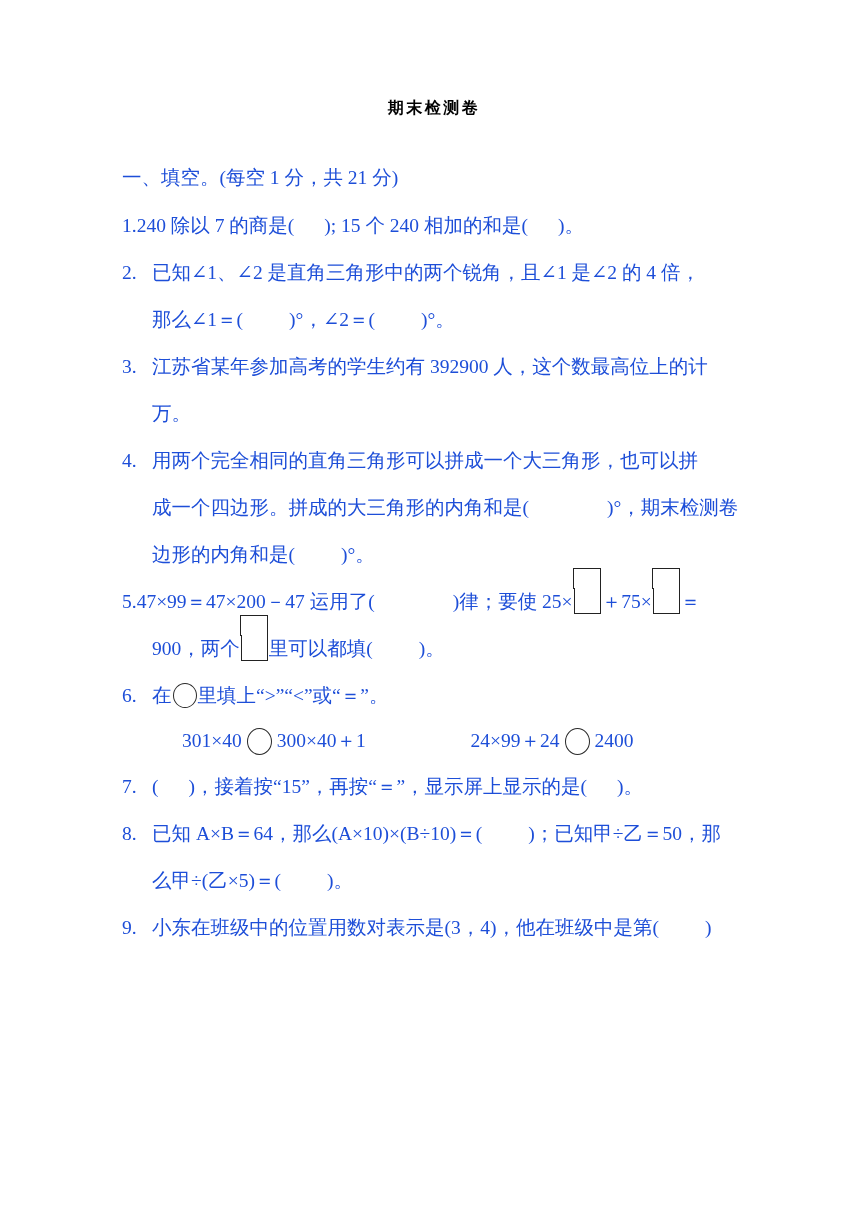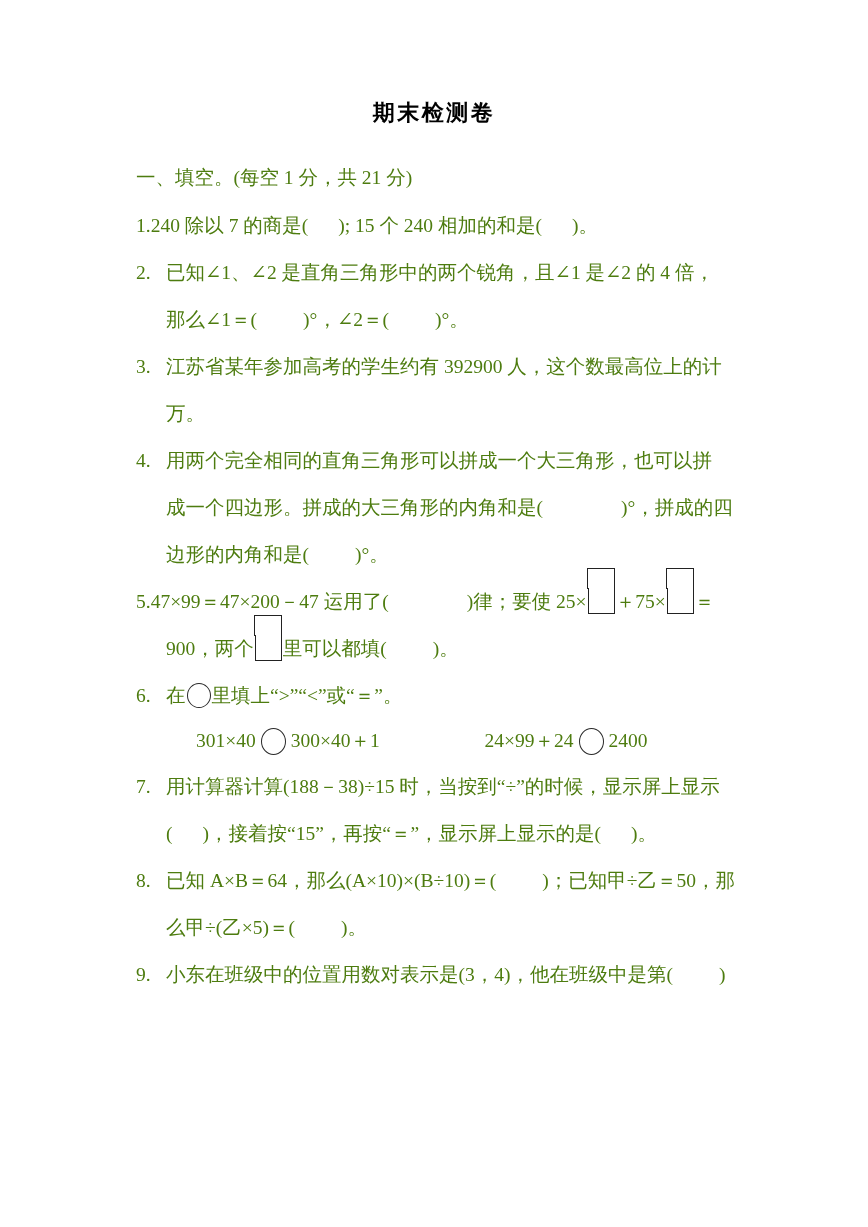--- a/index.html
+++ b/index.html
@@ -28,34 +28,34 @@
 
   
   .paper-title {
     position: absolute;
     left: 0;
     top: 98px;
     width: 868px;
     text-align: center;
     font-family: "DejaVu Sans", "Liberation Sans", sans-serif;
     font-weight: 700;
-    font-size: 22px;
+    font-size: 16px;
     letter-spacing: 2.5px;
     color: #000;
   }
 
   
   .content {
     position: absolute;
-    left: 136px;
+    left: 122px;
     top: 155px;
     width: 626px;
     font-size: 19.5px;
     line-height: 47px;
-    color: #4d7c0f;
+    color: #1d4ed8;
   }
 
   .section-head {
     font-size: 19.5px;
     line-height: 45px;
     margin-bottom: 2px;
     white-space: nowrap;
   }
 
   
@@ -168,21 +168,21 @@
 
     <div class="q">
       <span class="qnum">3.</span>
       <span class="qbody nowrapline">江苏省某年参加高考的学生约有 392900 人，这个数最高位上的计</span>
       <span class="qbody nowrapline">万。</span>
     </div>
 
     <div class="q">
       <span class="qnum">4.</span>
       <span class="qbody nowrapline">用两个完全相同的直角三角形可以拼成一个大三角形，也可以拼</span>
-      <span class="qbody nowrapline"><span>成一个四边形。拼成的大三角形的内角和是(</span><span class="blank-l"></span><span>)°，拼成的四</span></span>
+      <span class="qbody nowrapline"><span>成一个四边形。拼成的大三角形的内角和是(</span><span class="blank-l"></span><span>)°，期末检测卷</span></span>
       <span class="qbody nowrapline"><span>边形的内角和是(</span><span class="blank-m"></span><span>)°。</span></span>
     </div>
 
     <div class="q tight" style="padding-left:0;">
       <span class="qbody nowrapline"><span>5.</span><span>47×99＝47×200－47 运用了(</span><span class="blank-l"></span><span>)律；要使 25×</span><span class="boxfill"></span><span>＋75×</span><span class="boxfill"></span><span>＝</span></span>
       <span class="qbody nowrapline" style="padding-left:30px;"><span>900，两个</span><span class="boxfill"></span><span>里可以都填(</span><span class="blank-m"></span><span>)。</span></span>
     </div>
 
     <div class="q">
       <span class="qnum">6.</span>
@@ -199,21 +199,20 @@
             <span class="num">24×99＋24</span>
             <span class="circ"></span>
             <span class="num">2400</span>
           </div>
         </div>
       </div>
     </div>
 
     <div class="q">
       <span class="qnum">7.</span>
-      <span class="qbody nowrapline">用计算器计算(188－38)÷15 时，当按到“÷”的时候，显示屏上显示</span>
       <span class="qbody nowrapline"><span>(</span><span class="blank-s"></span><span>)，接着按“15”，再按“＝”，显示屏上显示的是(</span><span class="blank-s"></span><span>)。</span></span>
     </div>
 
     <div class="q">
       <span class="qnum">8.</span>
       <span class="qbody nowrapline"><span>已知 A×B＝64，那么(A×10)×(B÷10)＝(</span><span class="blank-m"></span><span>)；已知甲÷乙＝50，那</span></span>
       <span class="qbody nowrapline"><span>么甲÷(乙×5)＝(</span><span class="blank-m"></span><span>)。</span></span>
     </div>
 
     <div class="q">

